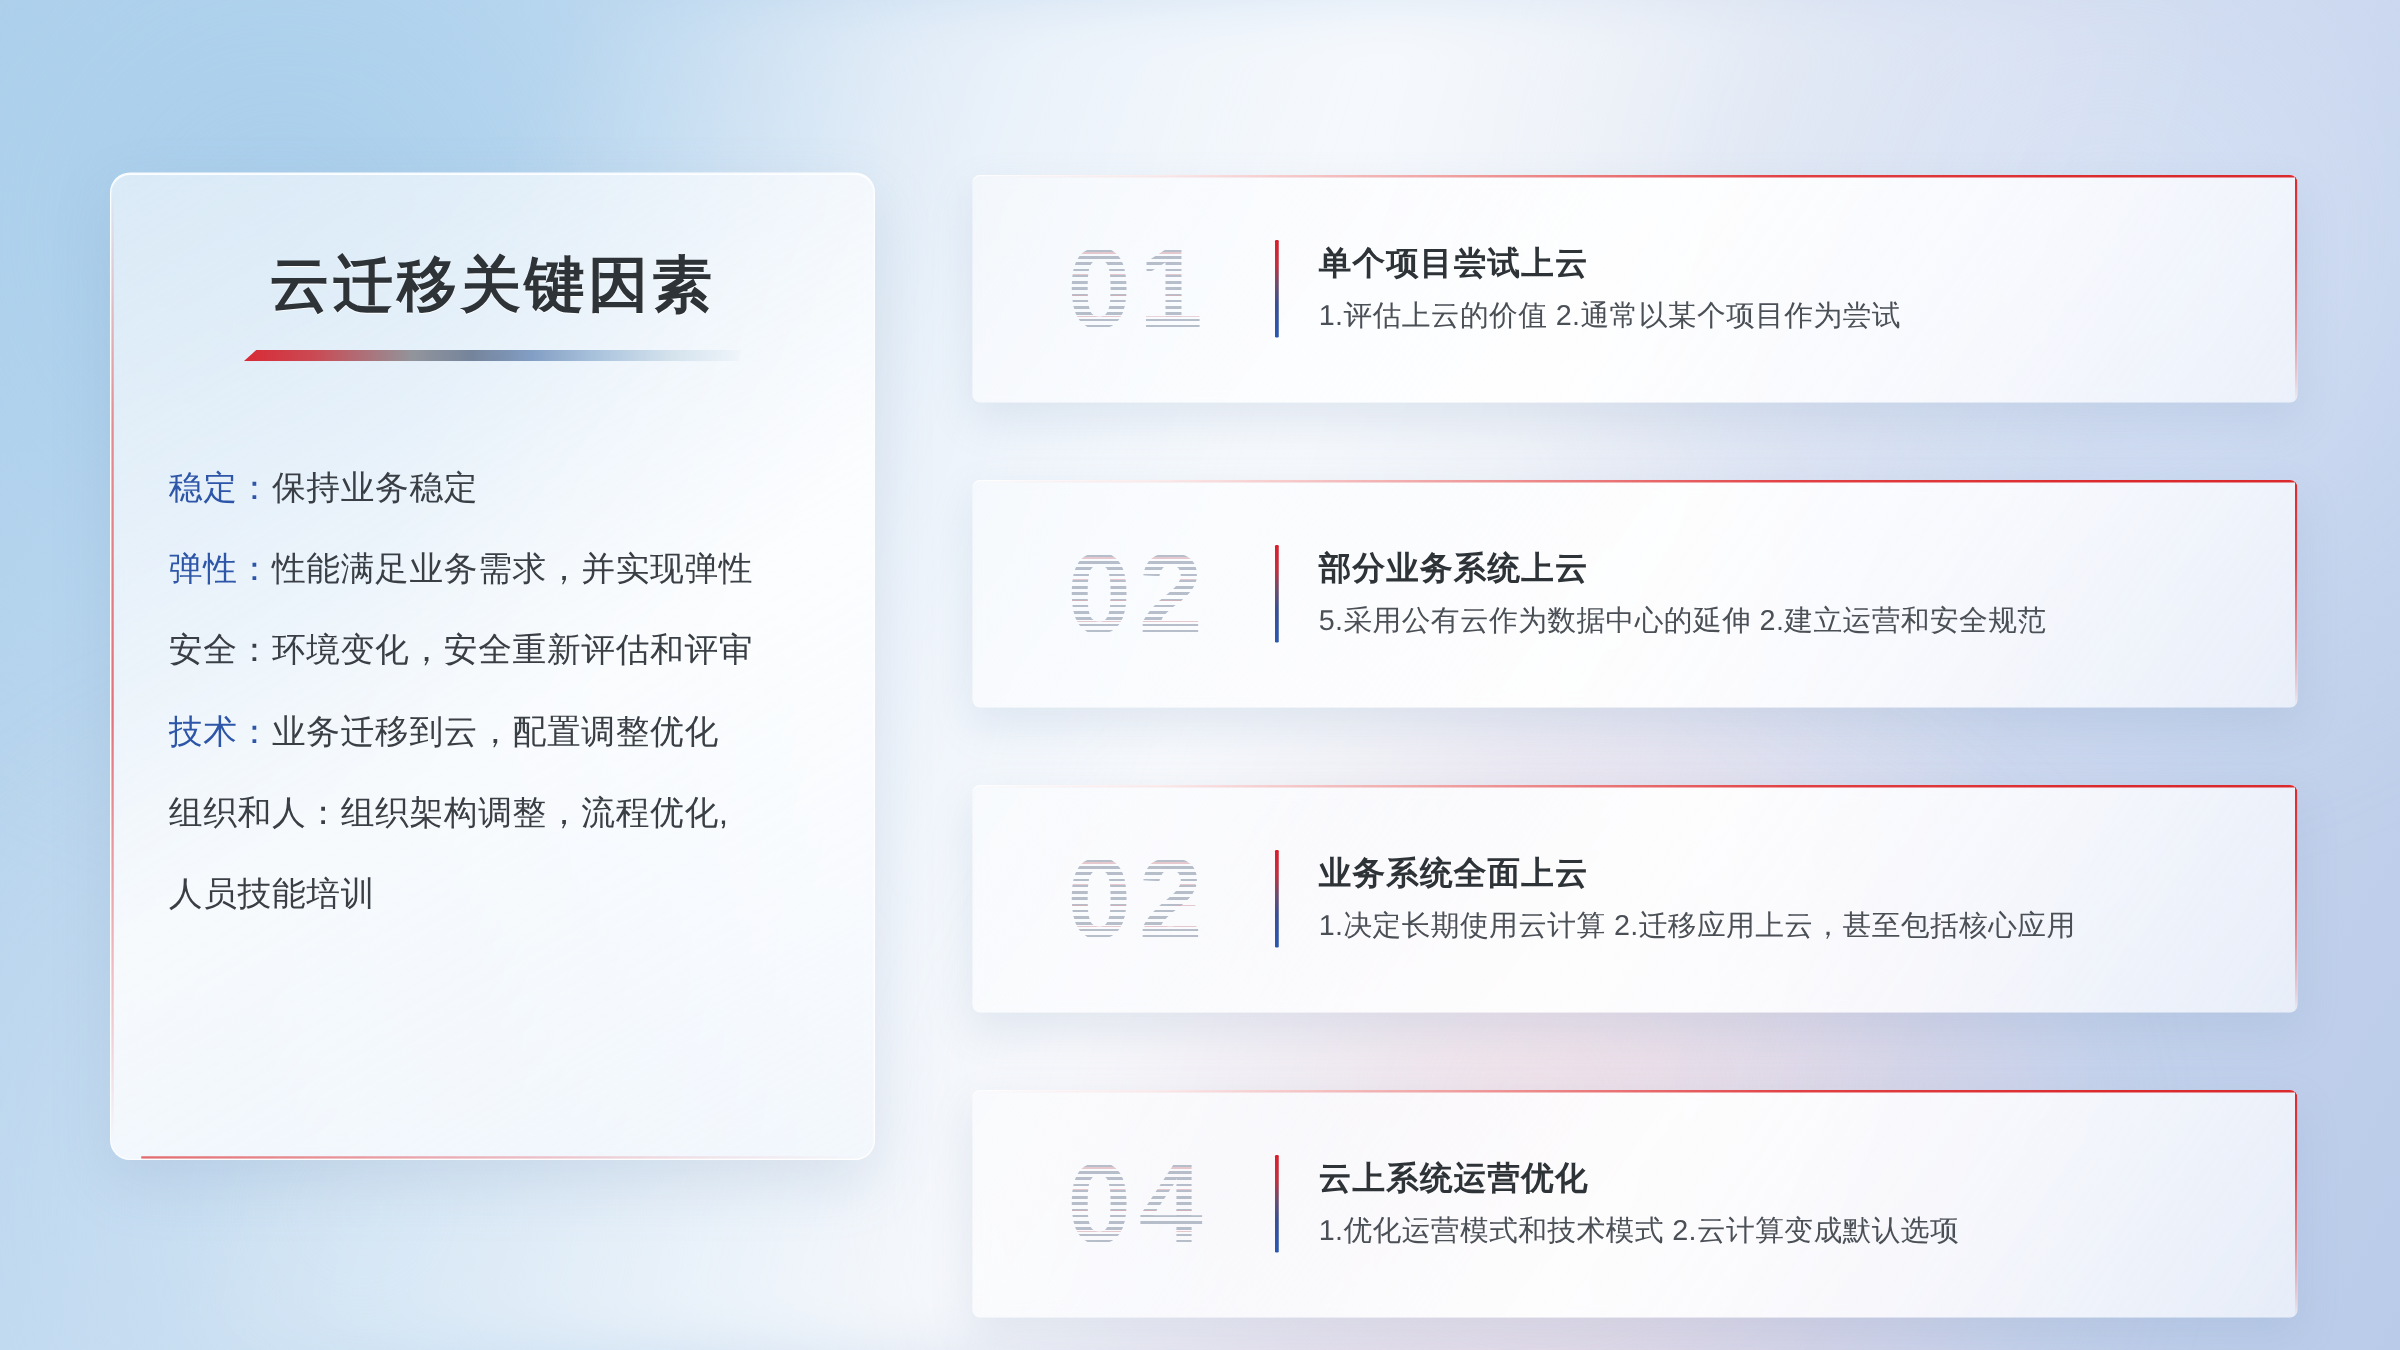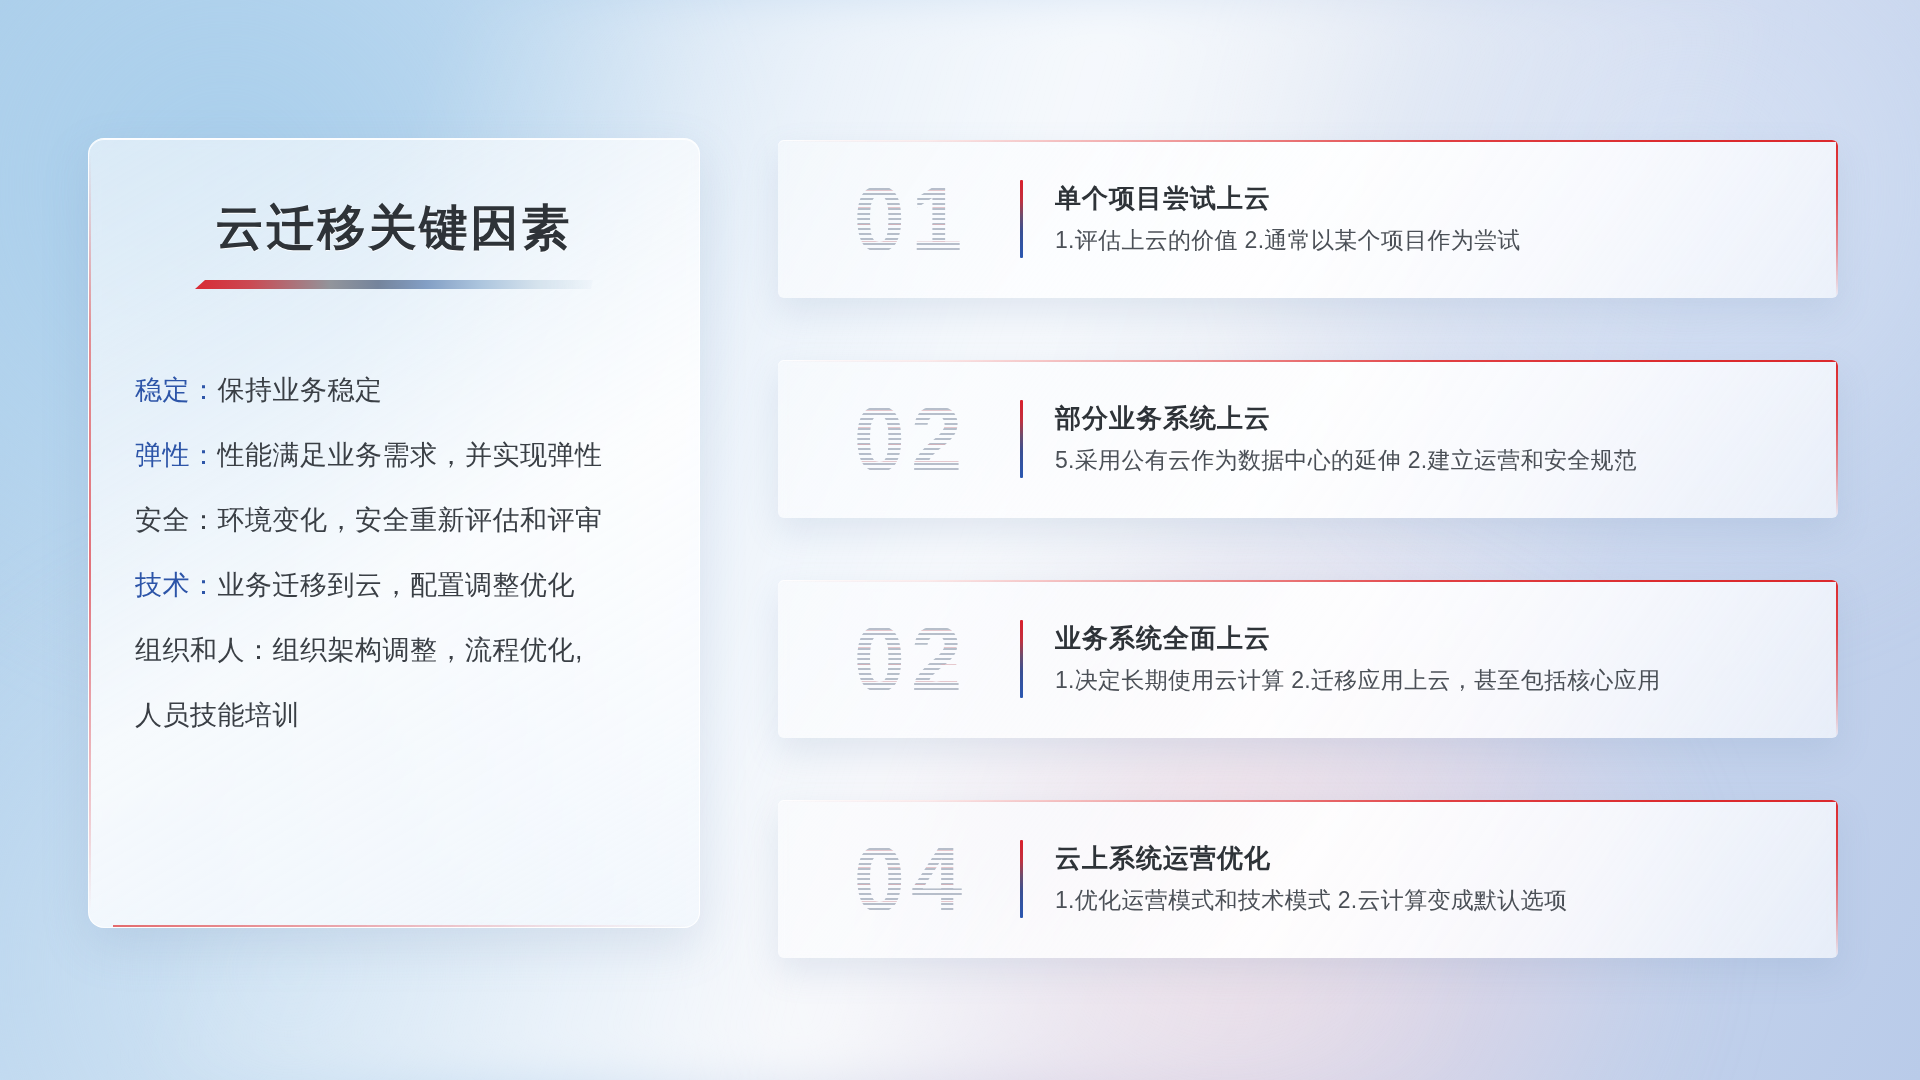--- a/index.html
+++ b/index.html
@@ -128,21 +128,21 @@
   }
   .factor-item:last-child{ margin-bottom:0; }
   .factor-label{ color:#3a3f45;margin-top:48px; }
   .factor-label.accent{ color:#2d55a8; }
   .factor-text{ color:#3a3f45;text-align:center; }
 
   
   #cards{ position:absolute; left:778px; top:140px; width:1060px; }
   .step-card{
     position:relative;
-    height:158px;
+    height:182px;
     margin-bottom:62px;
     border-radius:6px;
     background:linear-gradient(125deg,
       rgba(255,255,255,.42) 0%,
       rgba(252,253,255,.70) 22%,
       rgba(255,255,255,.92) 48%,
       rgba(253,253,255,.86) 72%,
       rgba(248,250,254,.70) 100%);
     box-shadow:0 14px 34px rgba(110,140,180,.16), inset 0 1px 0 rgba(255,255,255,.8);
     backdrop-filter:blur(5px);

